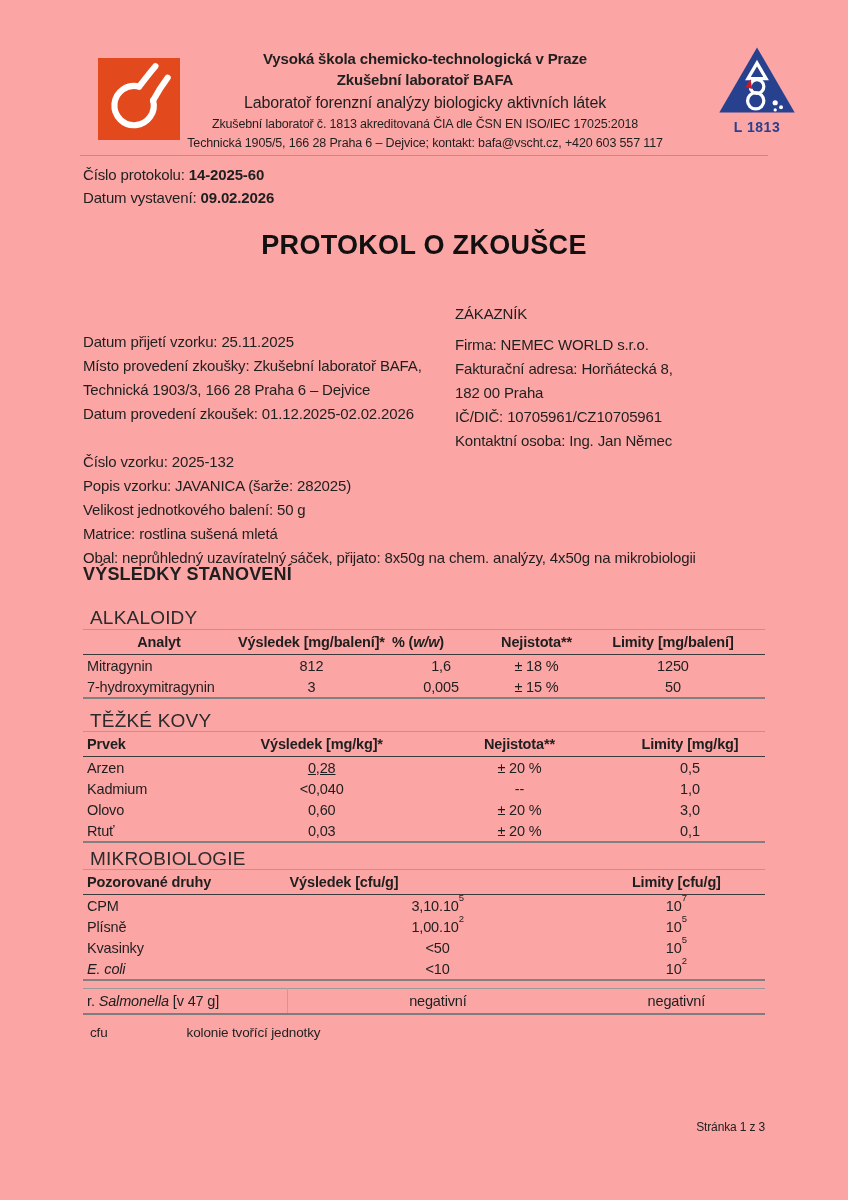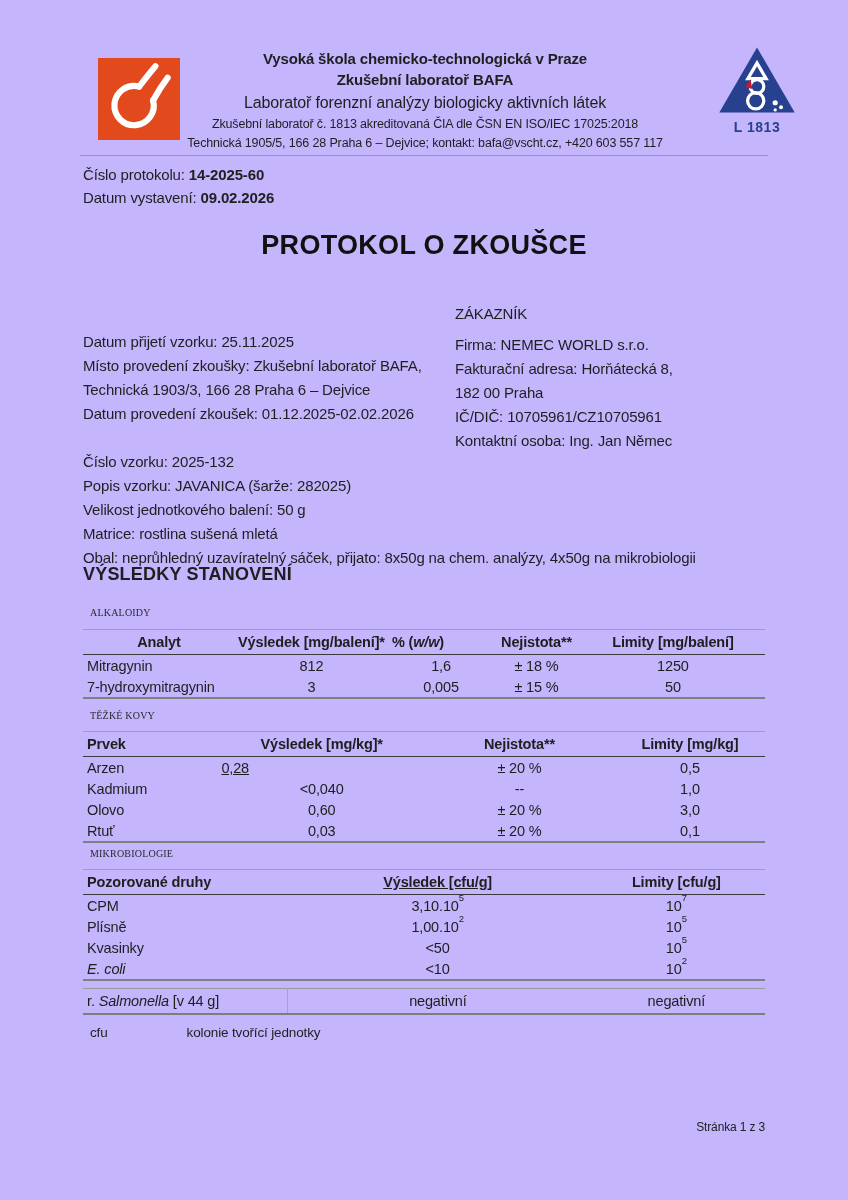--- a/index.html
+++ b/index.html
@@ -1,18 +1,18 @@
 <!DOCTYPE html>
 <html lang="cs"><head>
 <meta charset="utf-8">
 <style>
   * { margin:0; padding:0; box-sizing:border-box; }
   html,body { background:#fff; }
   .page {
-    position:relative; width:848px; height:1200px; background:#c4b5fd;
+    position:relative; width:848px; height:1200px; background:#fca5a5;
     font-family:"Liberation Sans", sans-serif; color:#1f1f1f; overflow:hidden;
     letter-spacing:-0.15px;
   }
   
   .logo-vscht { position:absolute; left:98px; top:58px; width:82px; height:82px; }
   .header-text { position:absolute; left:185px; top:48px; width:480px; text-align:center; }
   .h-b { font-size:15px; font-weight:bold; line-height:21px; }
   .h-r { font-size:16px; line-height:25px; }
   .h-s { font-size:12.5px; line-height:19px; }
   .logo-cia { position:absolute; left:714px; top:46px; width:86px; text-align:center; }
@@ -26,21 +26,21 @@
            font-size:27px; font-weight:bold; letter-spacing:0.3px; color:#111; }
   
   .info-left  { position:absolute; left:83px;  top:330px; width:365px; font-size:15px; }
   .customer   { position:absolute; left:455px; top:303px; width:320px; font-size:15px; }
   .cust-heading { font-size:15px; line-height:22px; margin-bottom:8px; }
   .line { line-height:24px; }
   
   .sample { position:absolute; left:83px; top:450px; width:690px; font-size:15px; }
   
   .results-heading { position:absolute; left:83px; top:564px; font-size:18px; font-weight:bold; letter-spacing:0.2px; }
-  .tbl-label { position:absolute; font-size:10px; color:#2b2b2b; letter-spacing:0.2px;font-family:Liberation Serif, serif; }
+  .tbl-label { position:absolute; font-size:19px; color:#2b2b2b; letter-spacing:0.2px; }
   .lbl-alk { left:90px; top:607px; }
   .lbl-met { left:90px; top:710px; }
   .lbl-mic { left:90px; top:848px; }
   table.rtable { position:absolute; left:83px; width:682px; border-collapse:collapse;
                  font-size:14.5px; border-top:1.5px solid #a0a0a0; border-bottom:2px solid #808080; }
   .tbl-alk { top:629px; } .tbl-met { top:731px; } .tbl-mic { top:869px; }
   table.rtable th { font-weight:bold; border-bottom:1.5px solid #3a3a3a; padding:4px 2px 4px; font-size:14.5px; }
   table.rtable td { padding:2.5px 2px 2.5px; }
   table.rtable th:first-child, table.rtable td:first-child { padding-left:4px; }
   table.salm { position:absolute; left:83px; top:988px; width:682px; border-collapse:collapse;
@@ -182,21 +182,21 @@
         <tr>
           <th style="text-align: left;">Prvek</th>
           <th style="text-align: center;">Výsledek [mg/kg]*</th>
           <th style="text-align: center;">Nejistota**</th>
           <th style="text-align: center;">Limity [mg/kg]</th>
         </tr>
       </thead>
       <tbody>
         <tr>
           <td style="text-align: left;">Arzen</td>
-          <td style="text-align: left; text-decoration: underline;">0,28</td>
+          <td style="text-align: center; text-decoration: underline;">0,28</td>
           <td style="text-align: center;">± 20 %</td>
           <td style="text-align: center;">0,5</td>
         </tr>
         <tr>
           <td style="text-align: left;">Kadmium</td>
           <td style="text-align: center;">&lt;0,040</td>
           <td style="text-align: center;">--</td>
           <td style="text-align: center;">1,0</td>
         </tr>
         <tr>
@@ -217,21 +217,21 @@
   <div class="tbl-label lbl-mic">MIKROBIOLOGIE</div>
   <table class="rtable tbl-mic">
       <colgroup>
         <col style="width: 30%;">
         <col style="width: 44%;">
         <col style="width: 26%;">
       </colgroup>
       <thead>
         <tr>
           <th style="text-align: left;">Pozorované druhy</th>
-          <th style="text-align: center; text-decoration: underline;">Výsledek [cfu/g]</th>
+          <th style="text-align: left;">Výsledek [cfu/g]</th>
           <th style="text-align: center;">Limity [cfu/g]</th>
         </tr>
       </thead>
       <tbody>
         <tr>
           <td style="text-align: left;">CPM</td>
           <td style="text-align: center;"><span>3,10.10</span><sup>5</sup></td>
           <td style="text-align: center;"><span>10</span><sup>7</sup></td>
         </tr>
         <tr>
@@ -253,21 +253,21 @@
     </table>
 
   <table class="salm">
       <colgroup>
         <col style="width: 30%;">
         <col style="width: 44%;">
         <col style="width: 26%;">
       </colgroup>
       <tbody>
         <tr>
-          <td style="text-align: left;"><span>r. </span><span style="font-style: italic;">Salmonella</span><span> [v 44 g]</span></td>
+          <td style="text-align: left;"><span>r. </span><span style="font-style: italic;">Salmonella</span><span> [v 47 g]</span></td>
           <td style="text-align: center;">negativní</td>
           <td style="text-align: center;">negativní</td>
         </tr>
       </tbody>
     </table>
 
   <div class="footnotes">
     <div class="fn-row">
       <span class="fn-term">cfu</span>
       <span class="fn-desc">kolonie tvořící jednotky</span>

